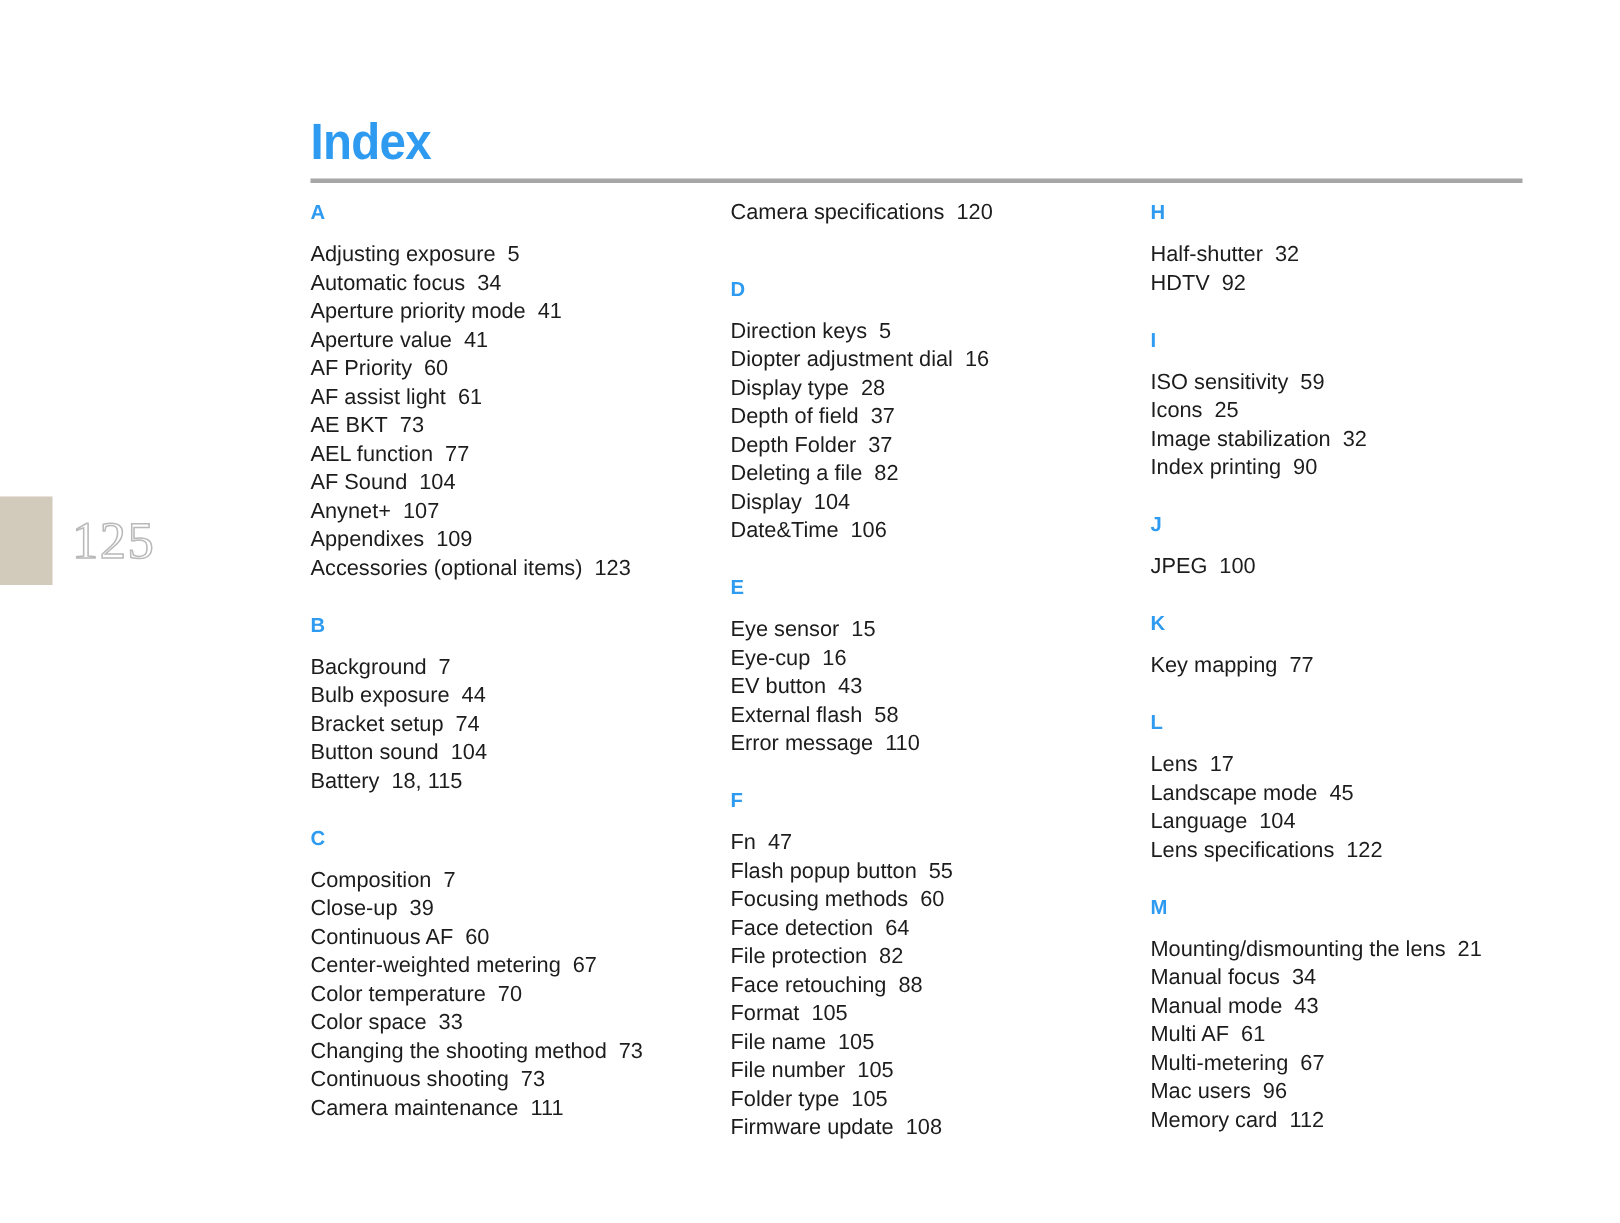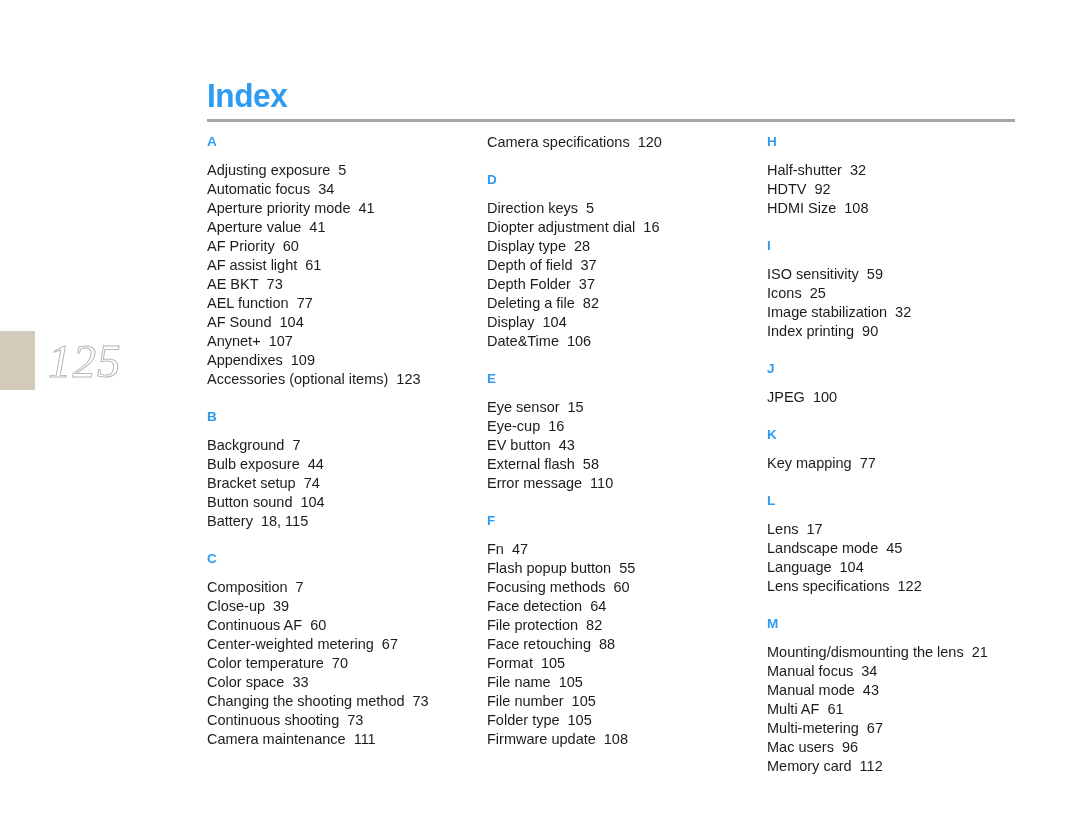--- a/index.html
+++ b/index.html
@@ -27,22 +27,21 @@
     top: 331px;
     width: 35px;
     height: 59px;
     background: #d2cabb;
   }
   .page-number {
     position: absolute;
     left: 48px;
     top: 332px;
     font-family: "Liberation Serif", serif;
-    font-style: italic;
-    font-size: 47px;
+    font-size: 35px;
     line-height: 58px;
     letter-spacing: 1px;
     color: #ffffff;
     -webkit-text-stroke: 1px #b9b9b9;
     text-shadow: 0 0 0 #bdbdbd;
     user-select: none;
   }
 
   
   .header {
@@ -110,21 +109,21 @@
   }
   .entry .term {
     
   }
   .entry .pg {
     padding-left: 8px;
   }
 
   
   .orphan {
-    margin-bottom: 19px;
+    margin-bottom: 32px;
   }
 </style>
 </head>
 <body>
 
 <div class="page">
 
   <div class="side-tab"></div>
   <div class="page-number">125</div>
 
@@ -222,21 +221,20 @@
             <li class="entry"><span class="term">Firmware update</span><span class="pg">108</span></li>
           </ul>
         </div>
       </div>
       <div class="column">
         <div class="section">
           <div class="section-letter">H</div>
           <ul class="entry-list">
             <li class="entry"><span class="term">Half-shutter</span><span class="pg">32</span></li>
             <li class="entry"><span class="term">HDTV</span><span class="pg">92</span></li>
-            <li class="entry"><span class="term">HDMI Size</span><span class="pg">108</span></li>
           </ul>
         </div>
         <div class="section">
           <div class="section-letter">I</div>
           <ul class="entry-list">
             <li class="entry"><span class="term">ISO sensitivity</span><span class="pg">59</span></li>
             <li class="entry"><span class="term">Icons</span><span class="pg">25</span></li>
             <li class="entry"><span class="term">Image stabilization</span><span class="pg">32</span></li>
             <li class="entry"><span class="term">Index printing</span><span class="pg">90</span></li>
           </ul>

